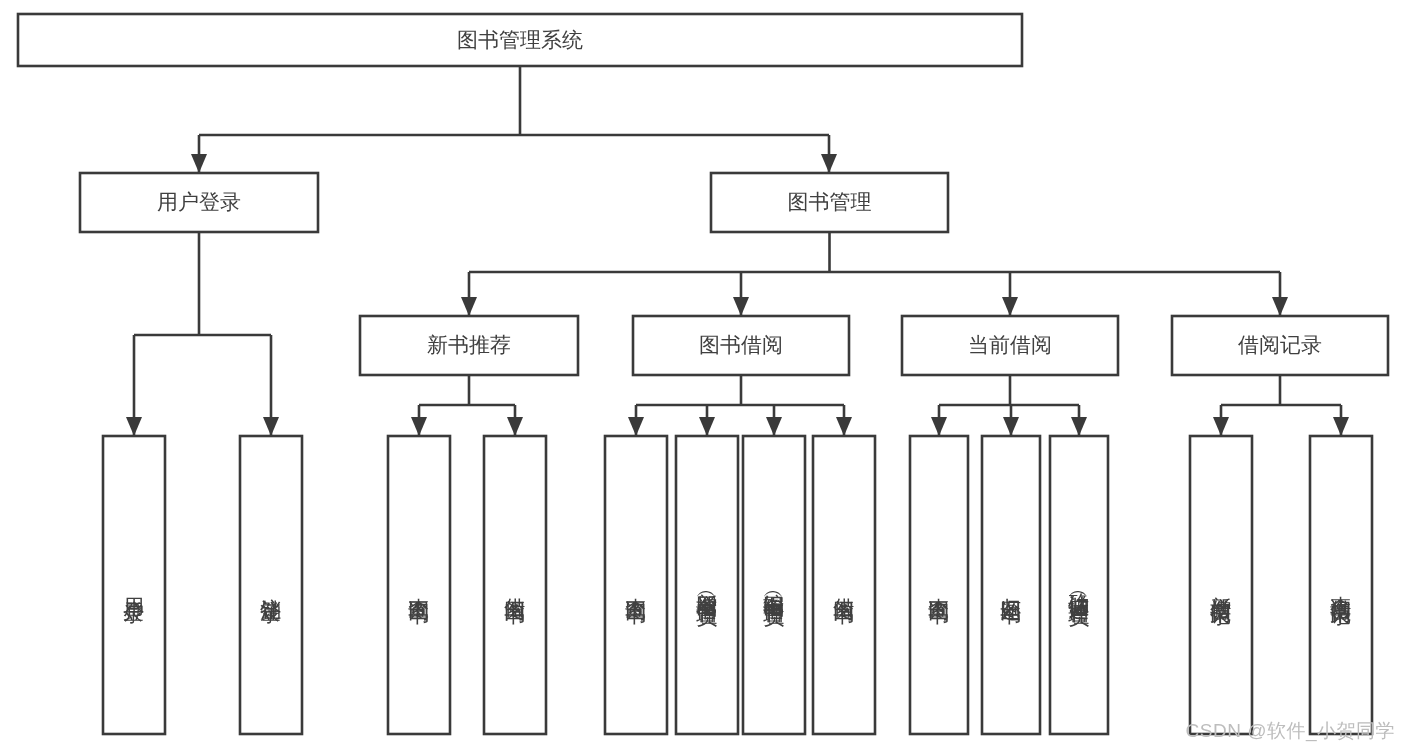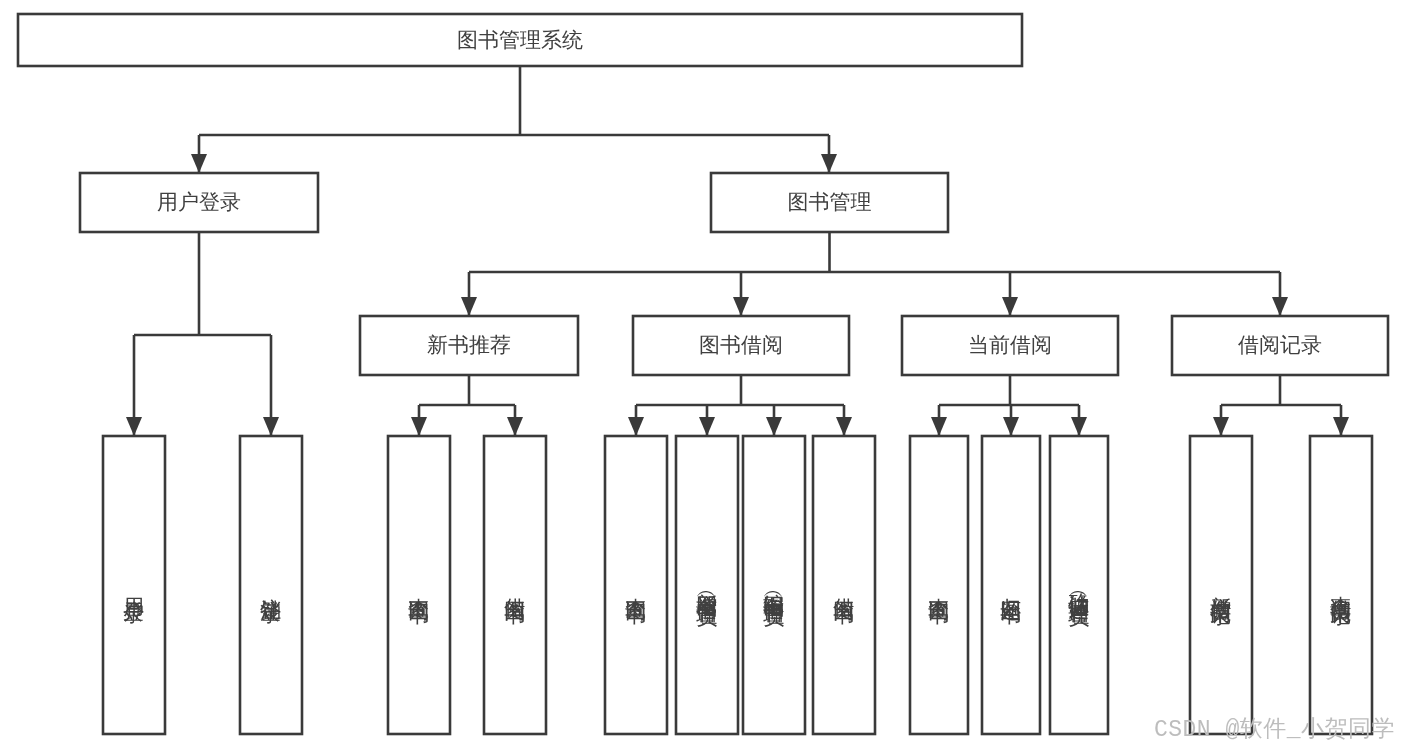--- a/index.html
+++ b/index.html
@@ -57,22 +57,22 @@
     font-size: 21px;
     line-height: 1.12;
     color: #404040;
     letter-spacing: 2px;
     white-space: nowrap;
   }
   .watermark {
     position: absolute;
     right: 10px;
     bottom: 3px;
-    font-family: Liberation Mono, monospace;
-    font-size: 23px;
+    font-family: Liberation Sans, sans-serif;
+    font-size: 19px;
     color: #bdbdbd;
     white-space: nowrap;
     letter-spacing: 0.5px;
   }
 </style>
 </head>
 <body>
 
 <svg id="canvas" viewBox="0 0 1405 747" xmlns="http://www.w3.org/2000/svg">
   <g id="edges-layer">

